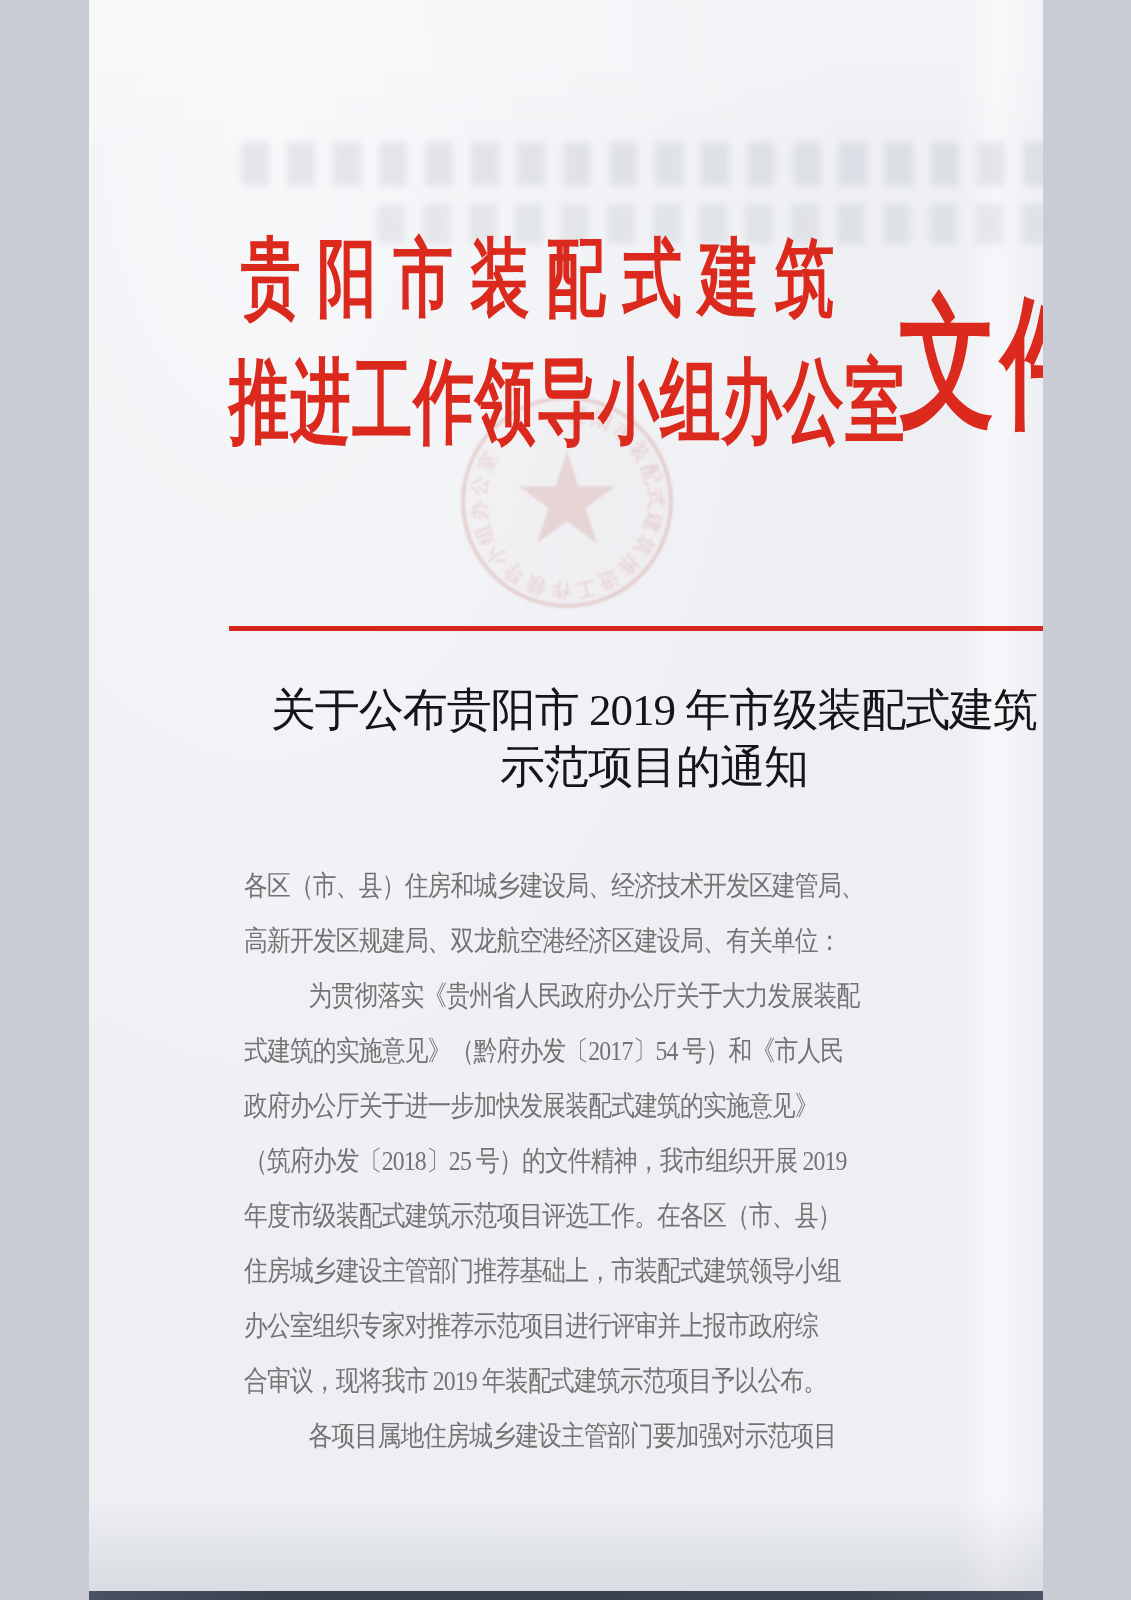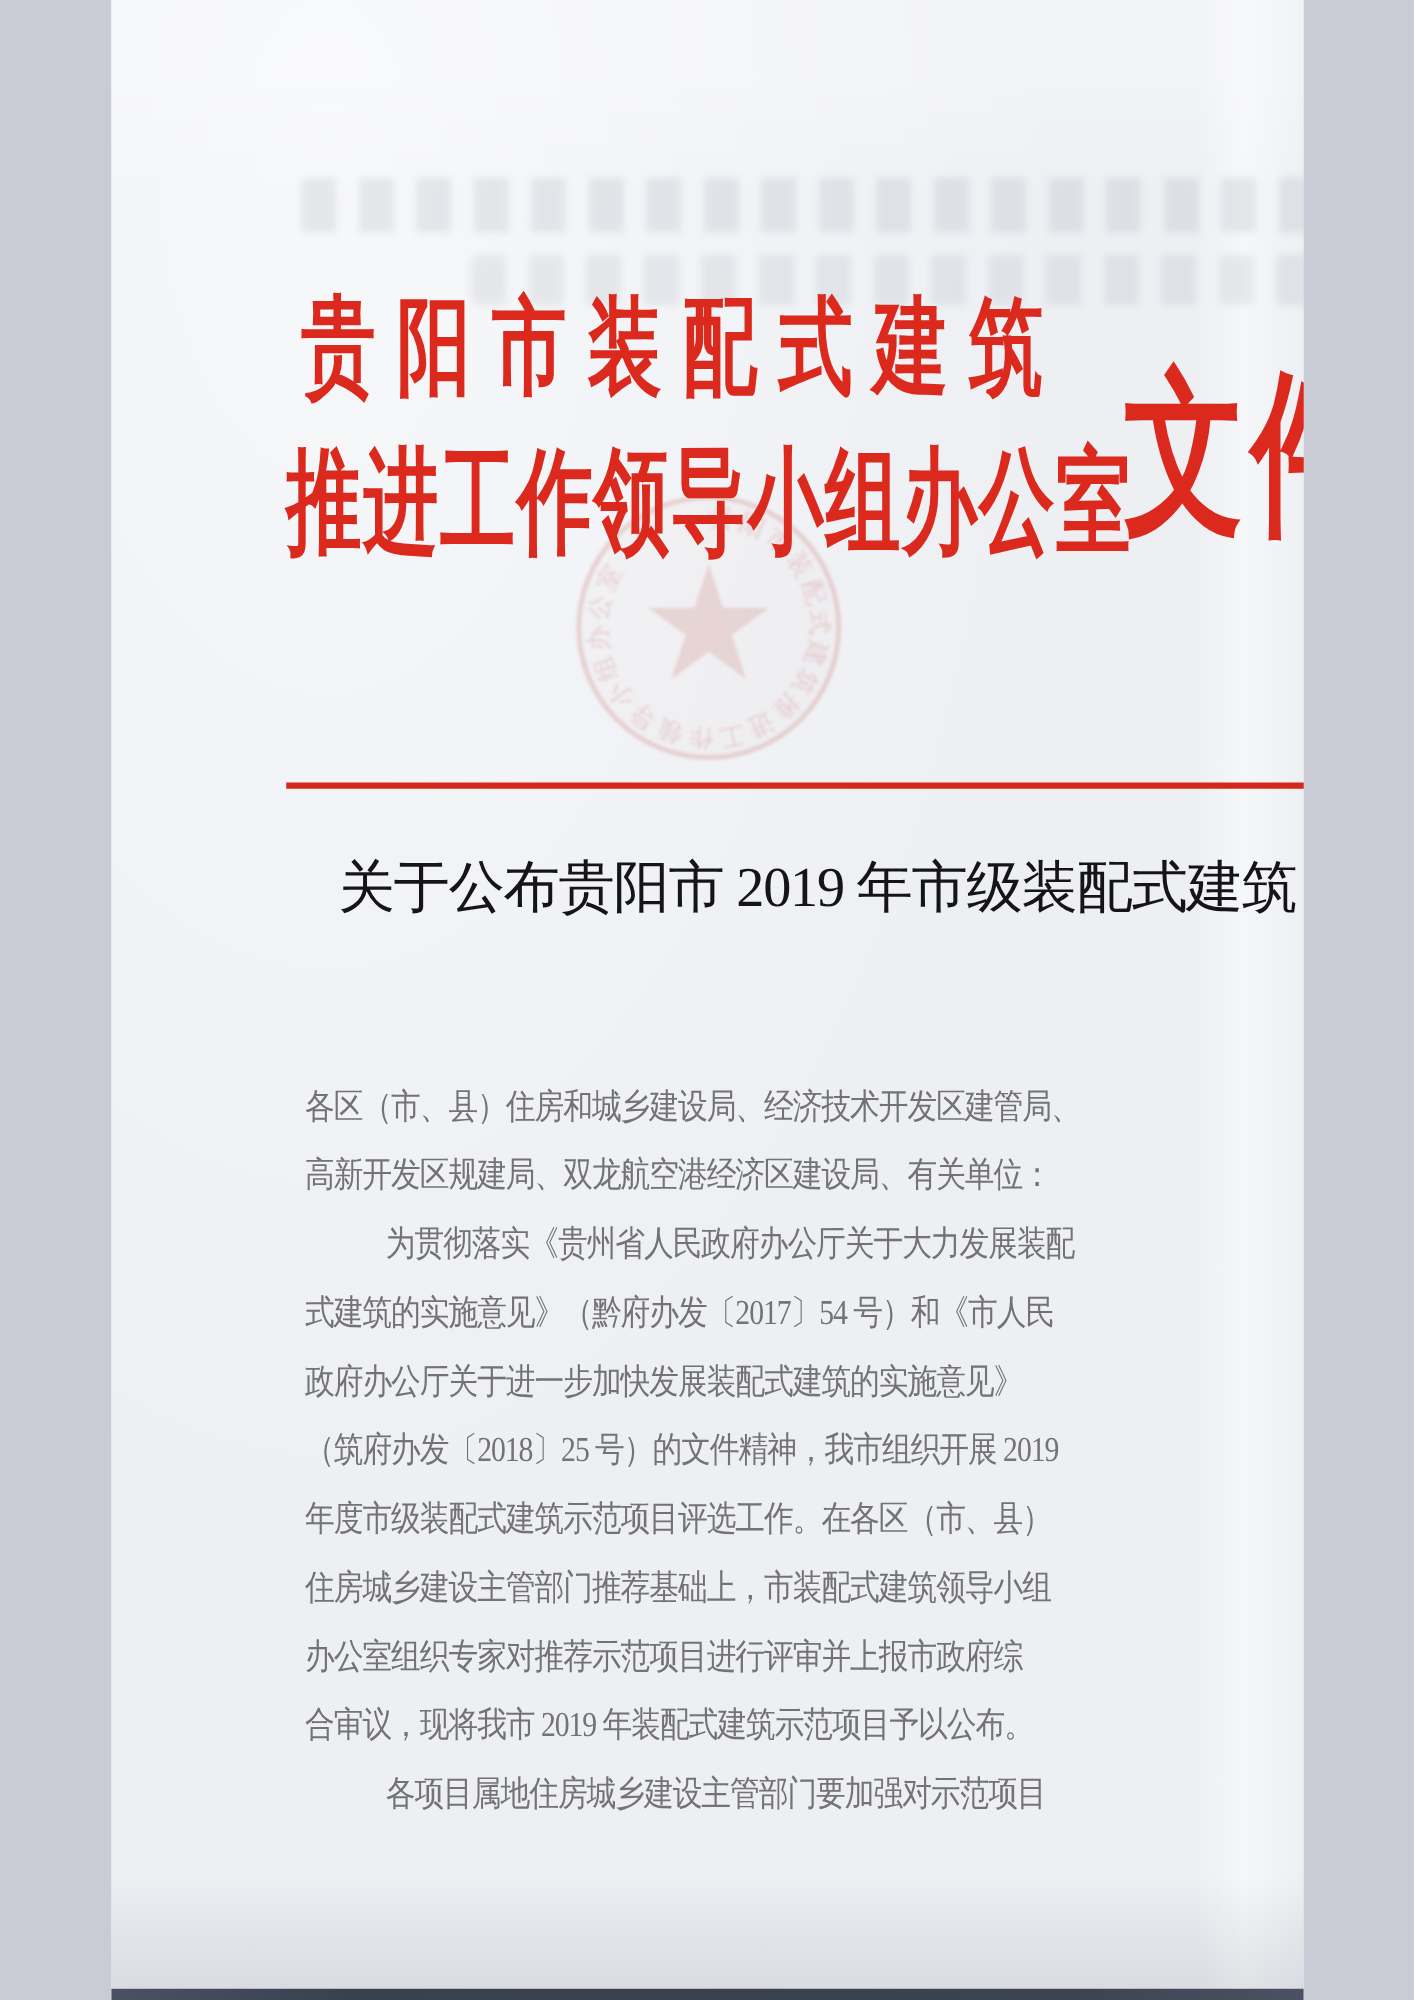--- a/index.html
+++ b/index.html
@@ -109,20 +109,21 @@
   </svg>
 
   <div class="org1">贵阳市装配式建筑</div>
   <div class="org2">推进工作领导小组办公室</div>
   <div class="doctype">文件</div>
 
   <div class="rule"></div>
 
   <h1 class="title">
     <span>关于公布贵阳市 2019 年市级装配式建筑</span><br>
+    <span>示范项目的通知</span>
   </h1>
 
   <div class="bodytext">
     <div class="line">各区（市、县）住房和城乡建设局、经济技术开发区建管局、</div>
     <div class="line">高新开发区规建局、双龙航空港经济区建设局、有关单位：</div>
     <div class="line indent">为贯彻落实《贵州省人民政府办公厅关于大力发展装配</div>
     <div class="line">式建筑的实施意见》（黔府办发〔2017〕54 号）和《市人民</div>
     <div class="line">政府办公厅关于进一步加快发展装配式建筑的实施意见》</div>
     <div class="line">（筑府办发〔2018〕25 号）的文件精神，我市组织开展 2019</div>
     <div class="line">年度市级装配式建筑示范项目评选工作。在各区（市、县）</div>

